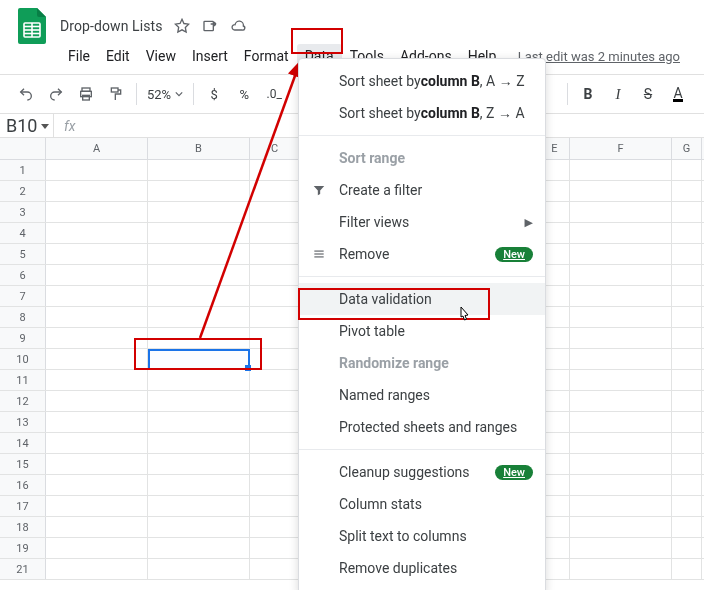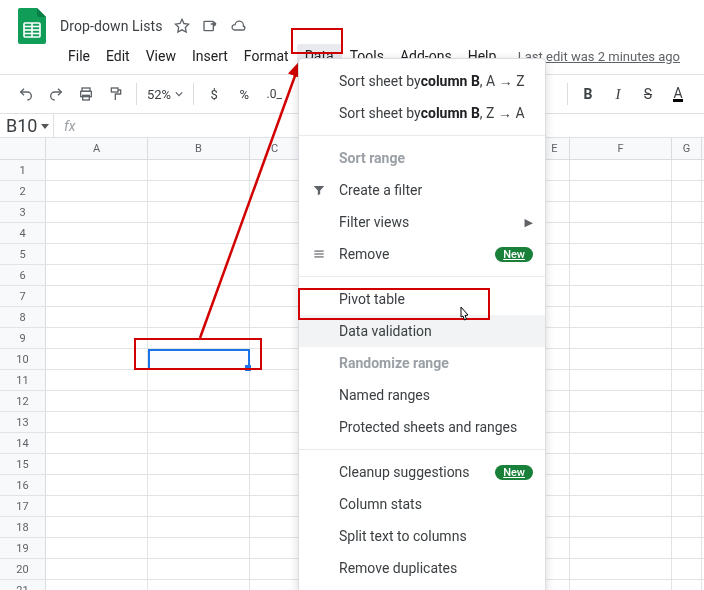--- a/index.html
+++ b/index.html
@@ -378,30 +378,20 @@
         <div class="rowh">19</div>
         <div class="cell col-A"></div>
         <div class="cell col-B"></div>
         <div class="cell col-C"></div>
         <div class="cell col-D"></div>
         <div class="cell col-E"></div>
         <div class="cell col-F"></div>
         <div class="cell col-G"></div>
       </div>
       <div class="row">
-        <div class="rowh">20</div>
-        <div class="cell col-A"></div>
-        <div class="cell col-B"></div>
-        <div class="cell col-C"></div>
-        <div class="cell col-D"></div>
-        <div class="cell col-E"></div>
-        <div class="cell col-F"></div>
-        <div class="cell col-G"></div>
-      </div>
-      <div class="row">
         <div class="rowh">21</div>
         <div class="cell col-A"></div>
         <div class="cell col-B"></div>
         <div class="cell col-C"></div>
         <div class="cell col-D"></div>
         <div class="cell col-E"></div>
         <div class="cell col-F"></div>
         <div class="cell col-G"></div>
       </div>
     </div>
@@ -443,22 +433,22 @@
         <svg width="14" height="14" viewBox="0 0 24 24" fill="none" stroke="#5f6368" stroke-width="2">
           <line x1="4" y1="7" x2="20" y2="7"></line>
           <line x1="4" y1="12" x2="20" y2="12"></line>
           <line x1="4" y1="17" x2="20" y2="17"></line>
         </svg>
       </span>
     <span>Remove</span>
     <span class="badge">New</span>
   </div>
   <div class="msep"></div>
+  <div class="mrow hover">Data validation</div>
   <div class="mrow">Pivot table</div>
-  <div class="mrow hover">Data validation</div>
   <div class="mrow disabled">Randomize range</div>
   <div class="mrow">Named ranges</div>
   <div class="mrow">Protected sheets and ranges</div>
   <div class="msep"></div>
   <div class="mrow">
     <span>Cleanup suggestions</span>
     <span class="badge">New</span>
   </div>
   <div class="mrow">Column stats</div>
   <div class="mrow">Split text to columns</div>

